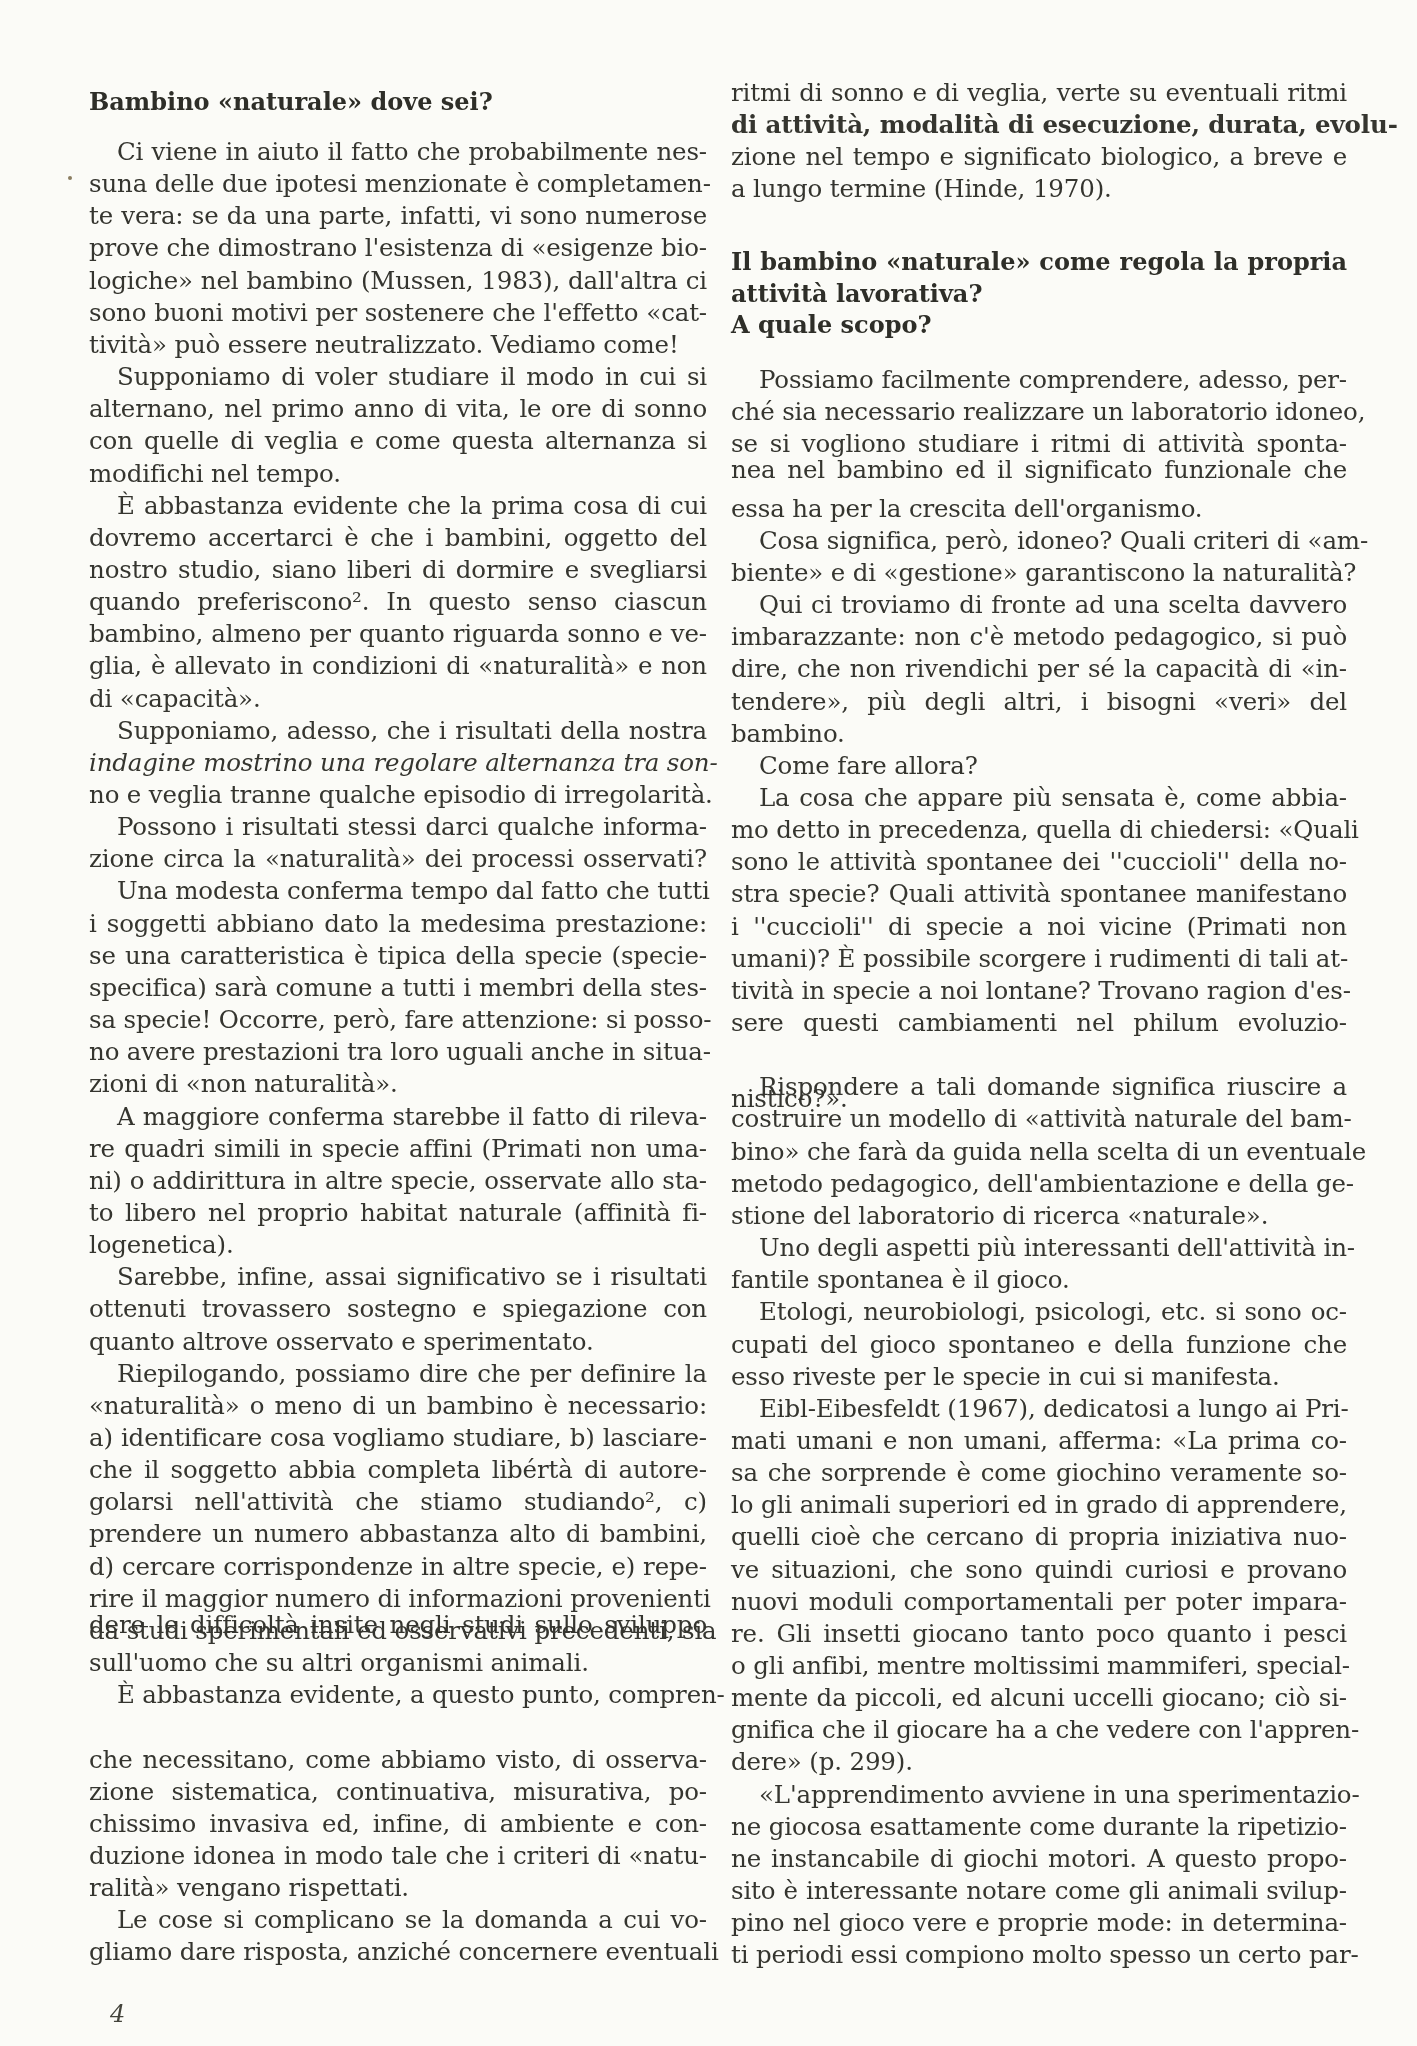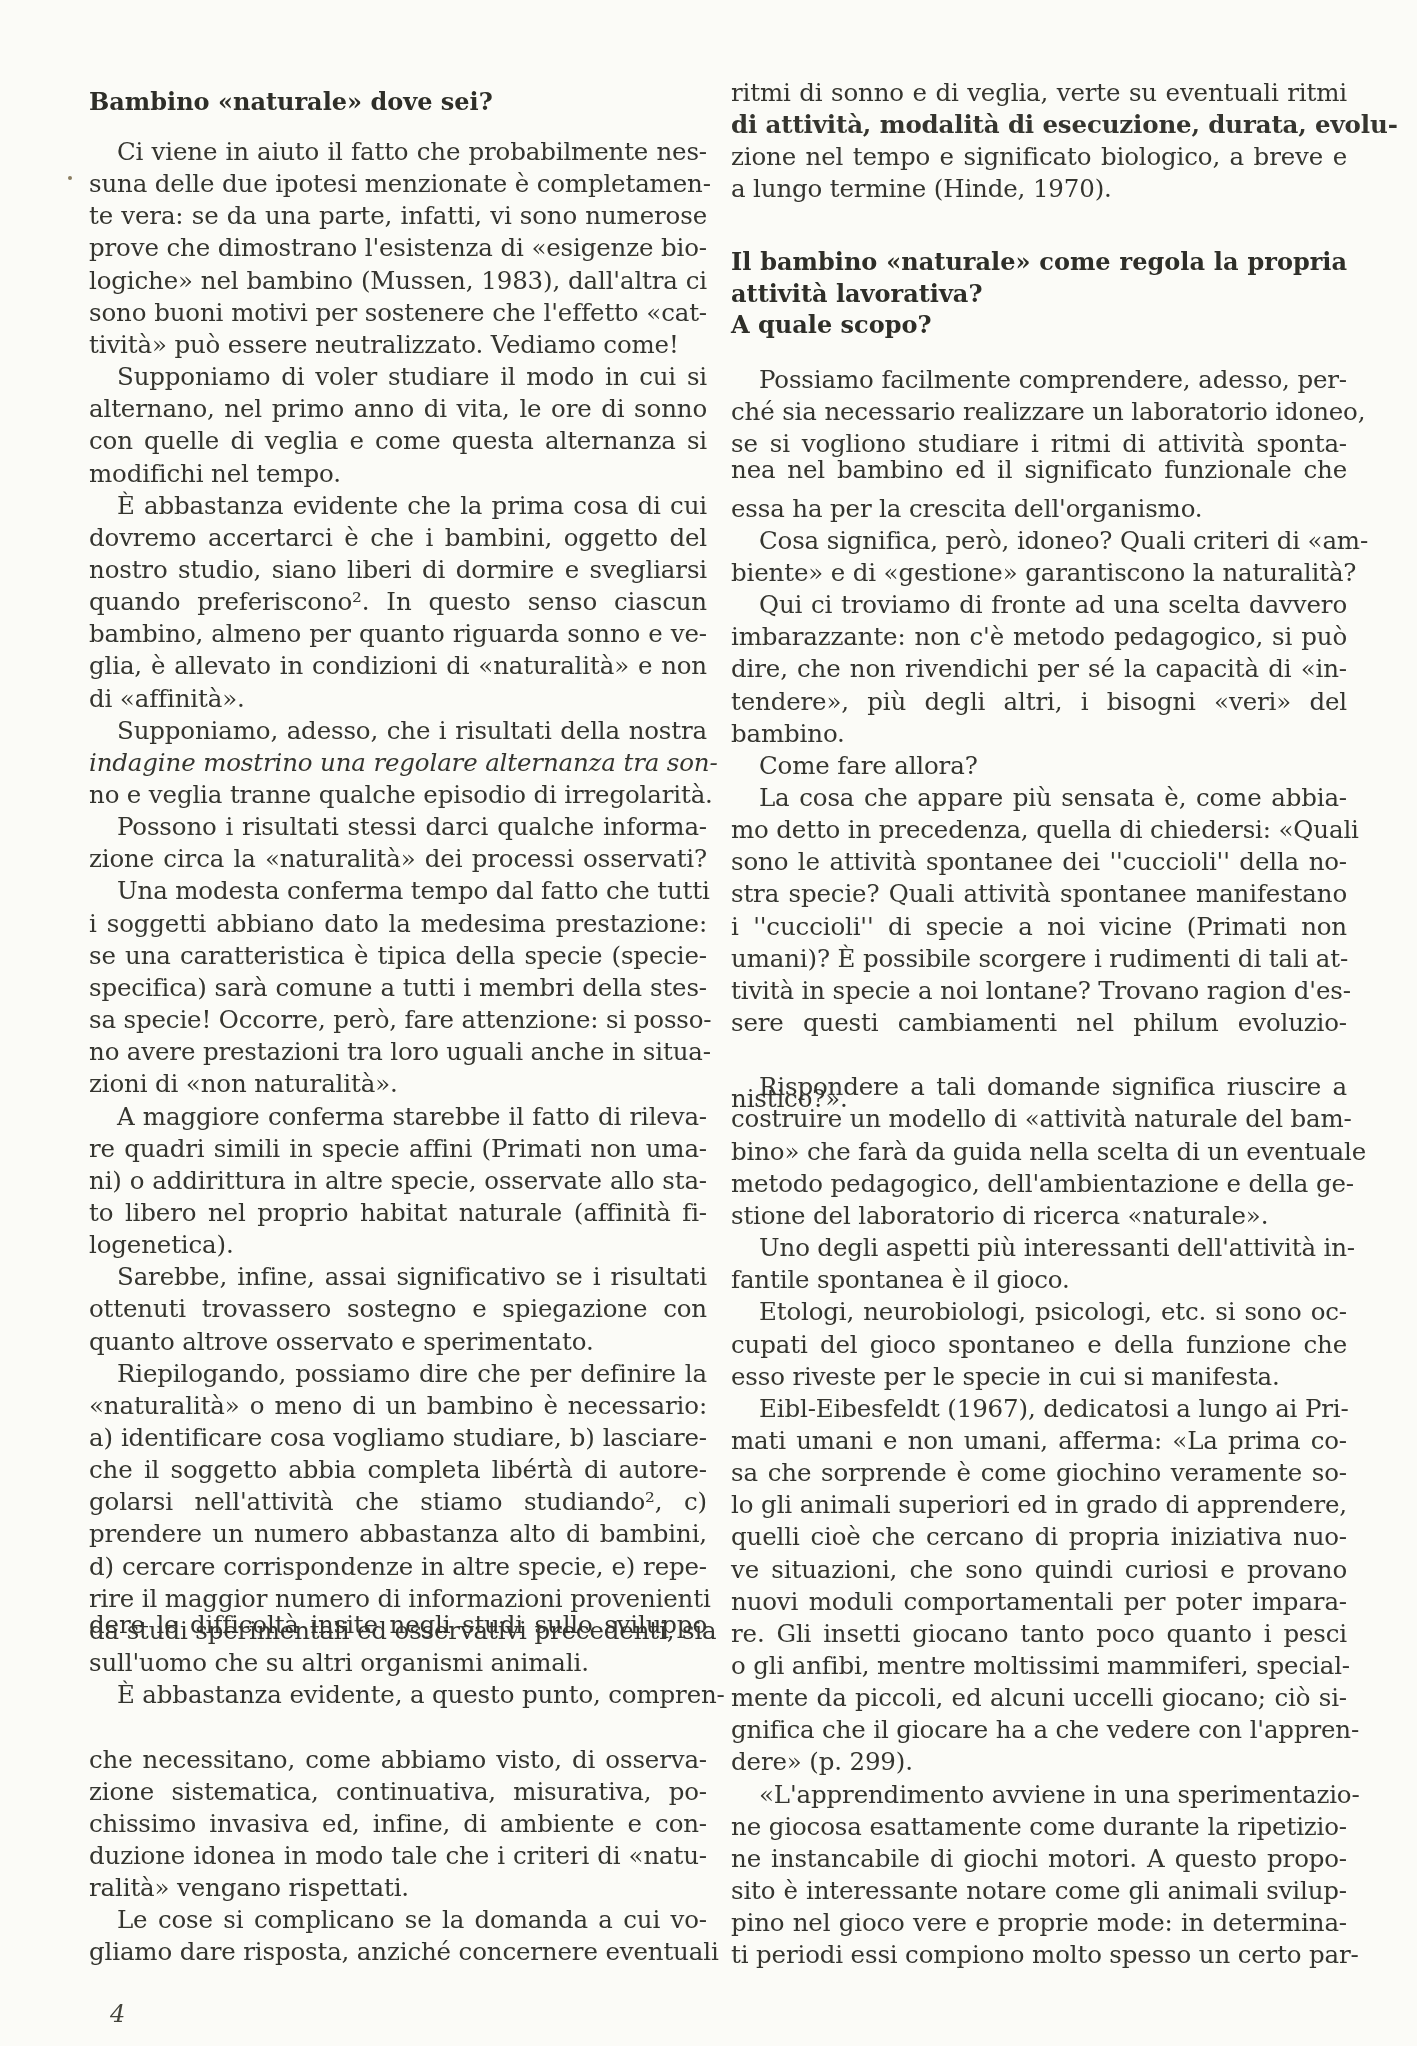--- a/index.html
+++ b/index.html
@@ -54,21 +54,21 @@
         <div class="line indent" style="top: 361.05px;">Supponiamo di voler studiare il modo in cui si</div>
         <div class="line" style="top: 393.2px;">alternano, nel primo anno di vita, le ore di sonno</div>
         <div class="line" style="top: 425.35px;">con quelle di veglia e come questa alternanza si</div>
         <div class="line last" style="top: 457.5px;">modifichi nel tempo.</div>
         <div class="line indent" style="top: 489.65px;">È abbastanza evidente che la prima cosa di cui</div>
         <div class="line" style="top: 521.8px;">dovremo accertarci è che i bambini, oggetto del</div>
         <div class="line" style="top: 553.95px;">nostro studio, siano liberi di dormire e svegliarsi</div>
         <div class="line" style="top: 586.1px;">quando preferiscono². In questo senso ciascun</div>
         <div class="line" style="top: 618.25px;">bambino, almeno per quanto riguarda sonno e ve-</div>
         <div class="line" style="top: 650.4px;">glia, è allevato in condizioni di «naturalità» e non</div>
-        <div class="line last" style="top: 682.55px;">di «affinità».</div>
+        <div class="line last" style="top: 682.55px;">di «capacità».</div>
         <div class="line indent" style="top: 714.7px;">Supponiamo, adesso, che i risultati della nostra</div>
         <div class="line" style="top: 746.85px; font-style: italic;">indagine mostrino una regolare alternanza tra son-</div>
         <div class="line" style="top: 779px;">no e veglia tranne qualche episodio di irregolarità.</div>
         <div class="line indent" style="top: 811.15px;">Possono i risultati stessi darci qualche informa-</div>
         <div class="line" style="top: 843.3px;">zione circa la «naturalità» dei processi osservati?</div>
         <div class="line indent" style="top: 875.45px;">Una modesta conferma tempo dal fatto che tutti</div>
         <div class="line" style="top: 907.6px;">i soggetti abbiano dato la medesima prestazione:</div>
         <div class="line" style="top: 939.75px;">se una caratteristica è tipica della specie (specie-</div>
         <div class="line" style="top: 971.9px;">specifica) sarà comune a tutti i membri della stes-</div>
         <div class="line" style="top: 1004.05px;">sa specie! Occorre, però, fare attenzione: si posso-</div>

